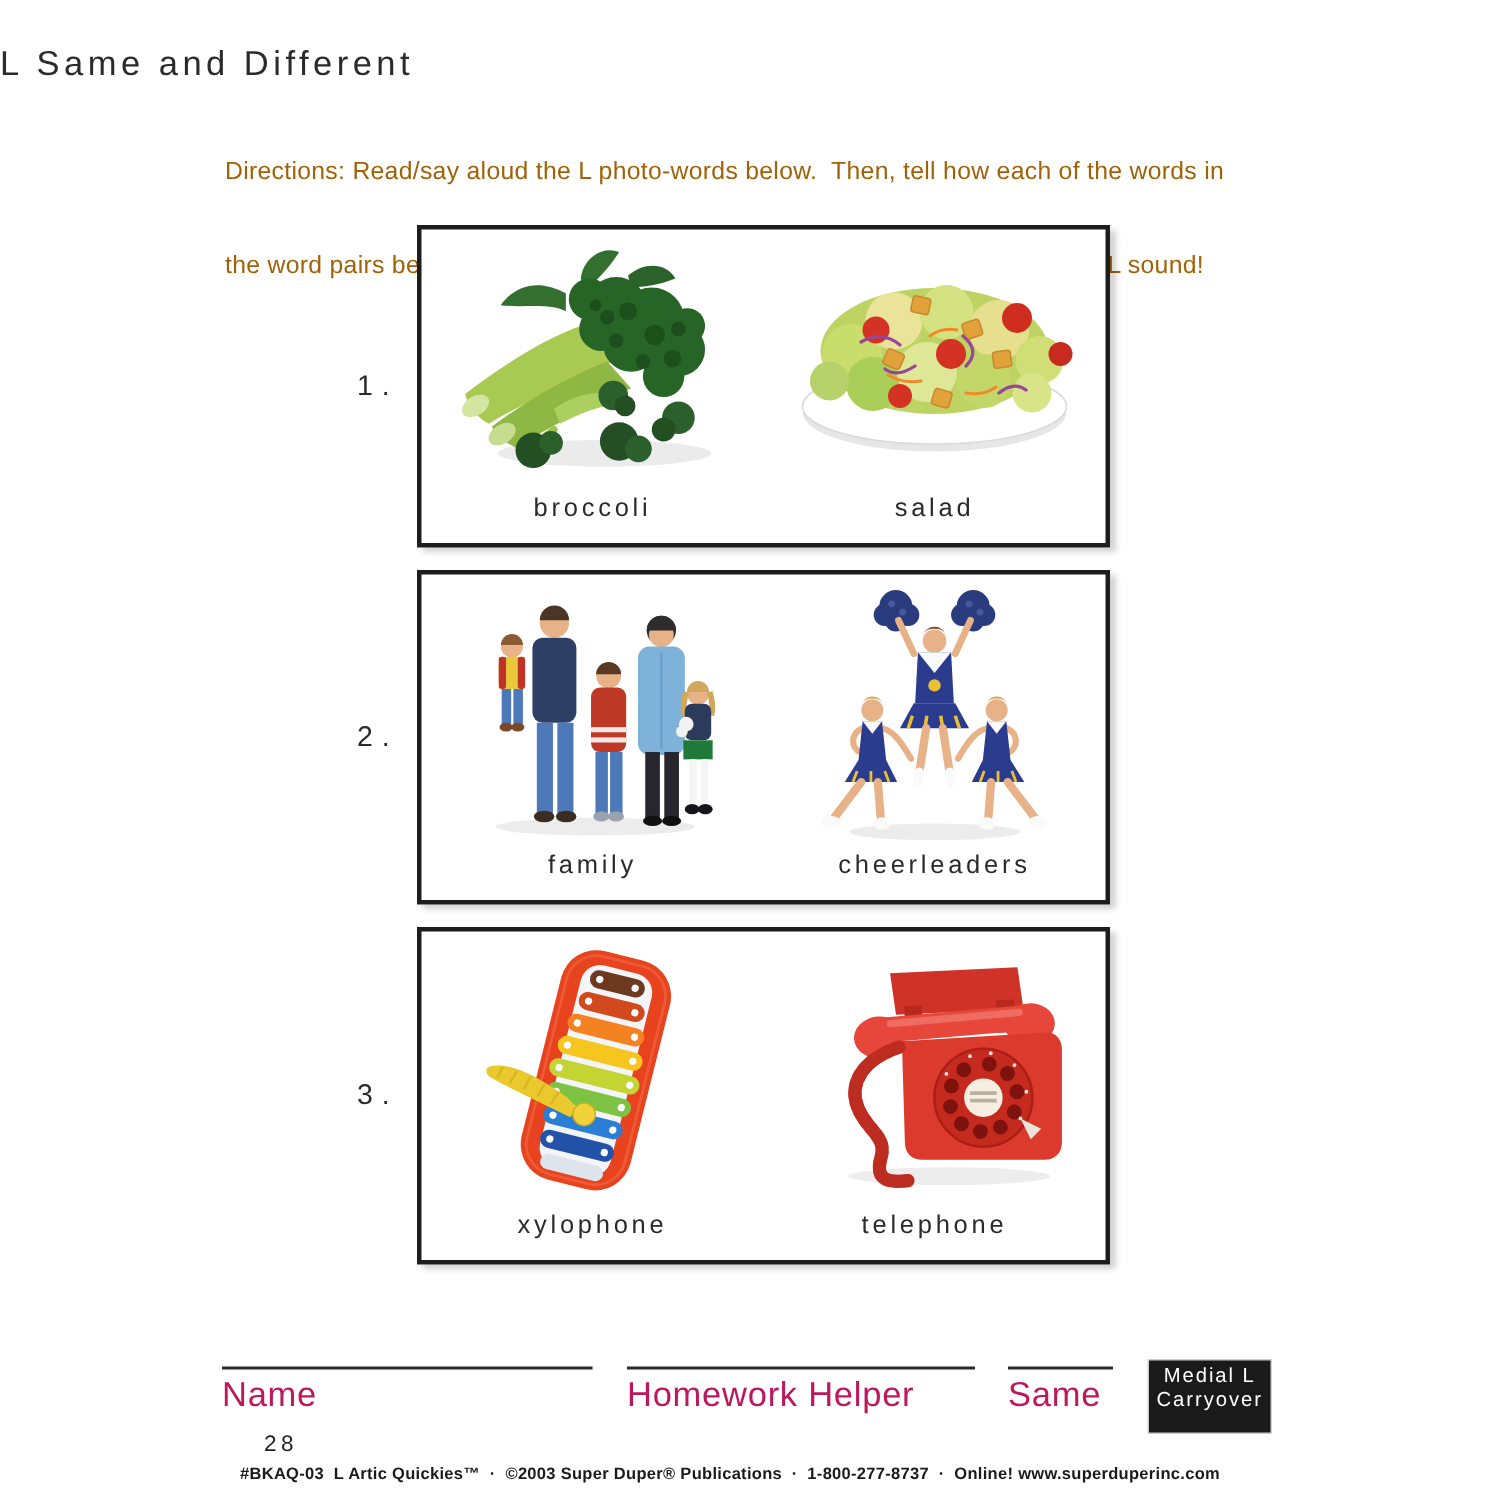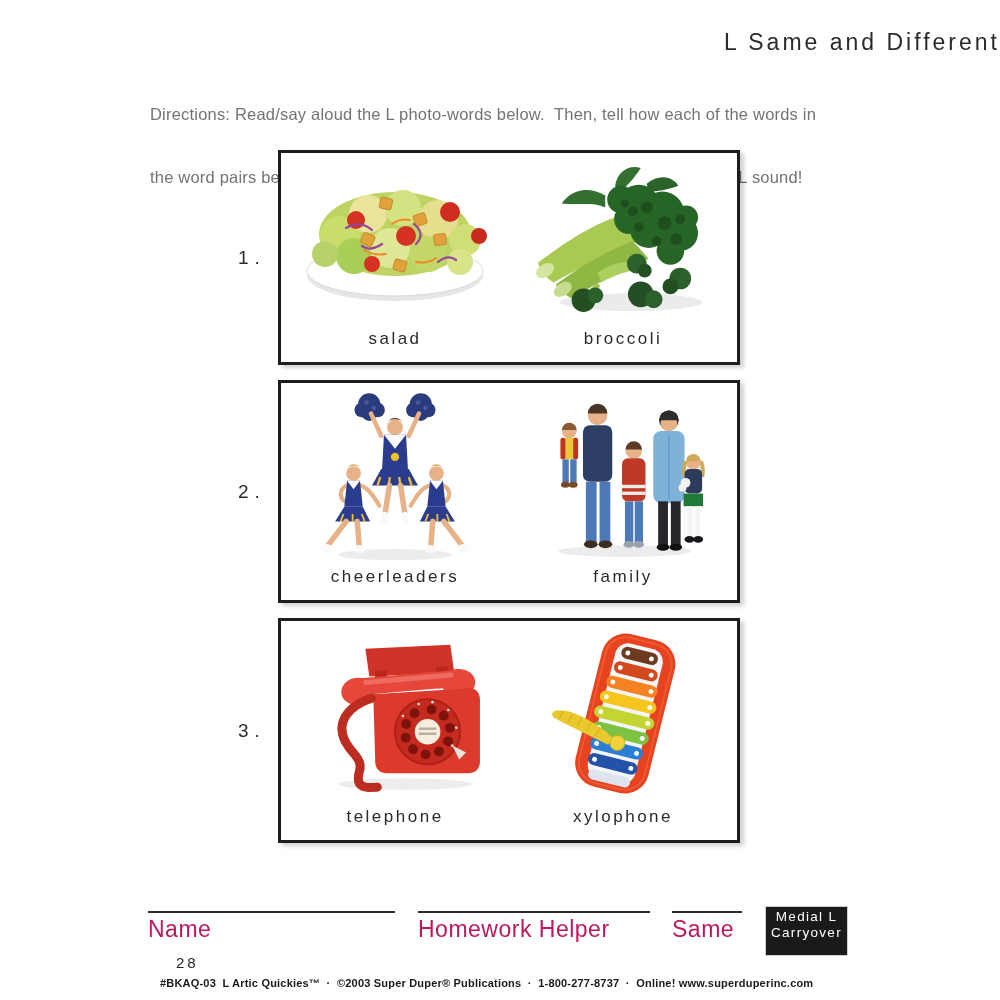--- a/index.html
+++ b/index.html
@@ -7,29 +7,29 @@
   .page {
     position:relative;
     width:1000px; height:1000px;
     background:#ffffff;
     font-family:"Liberation Sans", sans-serif;
     color:#231f20;
     overflow:hidden;
   }
   .page-title {
     position:absolute; top:29px; left:0; width:100%;
-    text-align:right;
+    text-align:left;
     font-size:23px; font-weight:400; letter-spacing:3px;
     color:#2b2b2b;
   }
   .directions {
     position:absolute; top:62px; left:150px; width:720px;
     font-size:16.5px; line-height:21px; letter-spacing:0.2px;
     white-space:pre-wrap;
-    color:#737373;
+    color:#a16207;
   }
   
   .pair-row { position:absolute; left:0; width:100%; }
   .row-1 { top:150px; height:215px; }
   .row-2 { top:380px; height:223px; }
   .row-3 { top:618px; height:225px; }
   .pair-number {
     position:absolute; left:238px; top:50%; transform:translateY(-50%);
     font-size:19px; letter-spacing:6px; color:#2b2b2b;
   }
@@ -90,20 +90,66 @@
   <h1 class="page-title">L Same and Different</h1>
 
   <div class="directions">
     <div>Directions: Read/say aloud the L photo-words below.  Then, tell how each of the words in</div>
     <div>the word pairs below are the same and how they are different.  Use your good L sound!</div>
   </div>
 
   <div class="pair-row row-1">
     <div class="pair-number">1.</div>
     <div class="pair-box">
+      <div class="pair-cell">
+        <div class="photo-wrap">
+          <svg width="205" height="156" viewBox="0 0 205 158">
+            <ellipse cx="110" cy="142" rx="72" ry="9" fill="#e3e3e3" opacity="0.7"></ellipse>
+            <path d="M16 102 C40 84 66 66 94 56 L116 80 C86 94 52 110 32 122 C24 118 18 110 16 102 Z" fill="#a9ca52"></path>
+            <path d="M34 124 C58 106 86 90 112 80 L128 98 C100 110 70 126 50 138 C42 134 37 130 34 124 Z" fill="#8fb743"></path>
+            <ellipse cx="23" cy="110" rx="10" ry="6.5" transform="rotate(-32 23 110)" fill="#d3e5a0"></ellipse>
+            <ellipse cx="41" cy="129" rx="10" ry="6.5" transform="rotate(-32 41 129)" fill="#c6dc8f"></ellipse>
+            <path d="M84 34 C66 24 50 28 40 42 C56 44 72 40 84 46 Z" fill="#33702f"></path>
+            <path d="M94 24 C96 10 108 2 120 6 C114 16 104 26 98 32 Z" fill="#33702f"></path>
+            <path d="M126 22 C138 12 152 14 158 24 C148 28 136 30 128 30 Z" fill="#2c632a"></path>
+            <g fill="#276527">
+              <circle cx="118" cy="44" r="21"></circle>
+                <circle cx="142" cy="52" r="22"></circle>
+                <circle cx="160" cy="72" r="18"></circle>
+              <circle cx="100" cy="38" r="14"></circle>
+                <circle cx="128" cy="68" r="19"></circle>
+                <circle cx="150" cy="90" r="14"></circle>
+              <circle cx="108" cy="58" r="15"></circle>
+                <circle cx="166" cy="56" r="12"></circle>
+            </g>
+            <g fill="#1b4c1b" opacity="0.85">
+              <circle cx="126" cy="46" r="6"></circle>
+                <circle cx="144" cy="62" r="7"></circle>
+                <circle cx="112" cy="50" r="5"></circle>
+              <circle cx="156" cy="78" r="6"></circle>
+                <circle cx="136" cy="80" r="5"></circle>
+                <circle cx="160" cy="58" r="5"></circle>
+              <circle cx="118" cy="66" r="5"></circle>
+                <circle cx="104" cy="42" r="4"></circle>
+            </g>
+            <path d="M76 112 C88 104 100 100 110 102 L112 110 C100 112 88 118 80 122 Z" fill="#abd05f"></path>
+            <circle cx="116" cy="103" r="10" fill="#2b5f2b"></circle>
+              <circle cx="124" cy="110" r="7" fill="#234f23"></circle>
+            <path d="M66 134 l10 -8" stroke="#9dc24e" stroke-width="5" stroke-linecap="round"></path>
+            <circle cx="62" cy="140" r="12" fill="#234f23"></circle>
+              <circle cx="74" cy="135" r="8" fill="#2b5f2b"></circle>
+            <path d="M116 126 l-6 8" stroke="#9dc24e" stroke-width="5" stroke-linecap="round"></path>
+            <circle cx="120" cy="134" r="13" fill="#244f24"></circle>
+              <circle cx="133" cy="139" r="9" fill="#2b5f2b"></circle>
+            <circle cx="160" cy="118" r="11" fill="#2b5f2b"></circle>
+              <circle cx="150" cy="126" r="8" fill="#234f23"></circle>
+          </svg>
+        </div>
+        <div class="pair-label">broccoli</div>
+      </div>
       <div class="pair-cell">
         <div class="photo-wrap">
           <svg width="195" height="132" viewBox="0 0 195 132">
             <ellipse cx="97" cy="101" rx="88" ry="26" fill="#ffffff"></ellipse>
             <path d="M9 101 A88 26 0 0 0 185 101" fill="#e6e6e6"></path>
             <ellipse cx="97" cy="97" rx="88" ry="25" fill="#ffffff"></ellipse>
             <ellipse cx="97" cy="97" rx="88" ry="25" fill="none" stroke="#d9d9d9"></ellipse>
             <ellipse cx="97" cy="60" rx="76" ry="42" fill="#bdd465"></ellipse>
             <circle cx="42" cy="62" r="20" fill="#c8dd6b"></circle>
               <circle cx="70" cy="40" r="19" fill="#e9e49a"></circle>
@@ -135,72 +181,85 @@
             </g>
             <g fill="none" stroke="#ef8a2a" stroke-width="2" stroke-linecap="round">
               <path d="M66 76 q10 6 22 4"></path>
                 <path d="M118 88 q12 2 20 -4"></path>
                 <path d="M94 50 q8 -6 18 -4"></path>
             </g>
           </svg>
         </div>
         <div class="pair-label">salad</div>
       </div>
-      <div class="pair-cell">
-        <div class="photo-wrap">
-          <svg width="205" height="156" viewBox="0 0 205 158">
-            <ellipse cx="110" cy="142" rx="72" ry="9" fill="#e3e3e3" opacity="0.7"></ellipse>
-            <path d="M16 102 C40 84 66 66 94 56 L116 80 C86 94 52 110 32 122 C24 118 18 110 16 102 Z" fill="#a9ca52"></path>
-            <path d="M34 124 C58 106 86 90 112 80 L128 98 C100 110 70 126 50 138 C42 134 37 130 34 124 Z" fill="#8fb743"></path>
-            <ellipse cx="23" cy="110" rx="10" ry="6.5" transform="rotate(-32 23 110)" fill="#d3e5a0"></ellipse>
-            <ellipse cx="41" cy="129" rx="10" ry="6.5" transform="rotate(-32 41 129)" fill="#c6dc8f"></ellipse>
-            <path d="M84 34 C66 24 50 28 40 42 C56 44 72 40 84 46 Z" fill="#33702f"></path>
-            <path d="M94 24 C96 10 108 2 120 6 C114 16 104 26 98 32 Z" fill="#33702f"></path>
-            <path d="M126 22 C138 12 152 14 158 24 C148 28 136 30 128 30 Z" fill="#2c632a"></path>
-            <g fill="#276527">
-              <circle cx="118" cy="44" r="21"></circle>
-                <circle cx="142" cy="52" r="22"></circle>
-                <circle cx="160" cy="72" r="18"></circle>
-              <circle cx="100" cy="38" r="14"></circle>
-                <circle cx="128" cy="68" r="19"></circle>
-                <circle cx="150" cy="90" r="14"></circle>
-              <circle cx="108" cy="58" r="15"></circle>
-                <circle cx="166" cy="56" r="12"></circle>
-            </g>
-            <g fill="#1b4c1b" opacity="0.85">
-              <circle cx="126" cy="46" r="6"></circle>
-                <circle cx="144" cy="62" r="7"></circle>
-                <circle cx="112" cy="50" r="5"></circle>
-              <circle cx="156" cy="78" r="6"></circle>
-                <circle cx="136" cy="80" r="5"></circle>
-                <circle cx="160" cy="58" r="5"></circle>
-              <circle cx="118" cy="66" r="5"></circle>
-                <circle cx="104" cy="42" r="4"></circle>
-            </g>
-            <path d="M76 112 C88 104 100 100 110 102 L112 110 C100 112 88 118 80 122 Z" fill="#abd05f"></path>
-            <circle cx="116" cy="103" r="10" fill="#2b5f2b"></circle>
-              <circle cx="124" cy="110" r="7" fill="#234f23"></circle>
-            <path d="M66 134 l10 -8" stroke="#9dc24e" stroke-width="5" stroke-linecap="round"></path>
-            <circle cx="62" cy="140" r="12" fill="#234f23"></circle>
-              <circle cx="74" cy="135" r="8" fill="#2b5f2b"></circle>
-            <path d="M116 126 l-6 8" stroke="#9dc24e" stroke-width="5" stroke-linecap="round"></path>
-            <circle cx="120" cy="134" r="13" fill="#244f24"></circle>
-              <circle cx="133" cy="139" r="9" fill="#2b5f2b"></circle>
-            <circle cx="160" cy="118" r="11" fill="#2b5f2b"></circle>
-              <circle cx="150" cy="126" r="8" fill="#234f23"></circle>
-          </svg>
-        </div>
-        <div class="pair-label">broccoli</div>
-      </div>
     </div>
   </div>
 
   <div class="pair-row row-2">
     <div class="pair-number">2.</div>
     <div class="pair-box">
+      <div class="pair-cell">
+        <div class="photo-wrap">
+          <svg width="172" height="168" viewBox="0 0 172 172">
+            <ellipse cx="88" cy="165" rx="68" ry="6" fill="#ececec"></ellipse>
+
+            <circle cx="133" cy="31" r="10" fill="#2d2d2d"></circle>
+            <circle cx="133" cy="34" r="8.5" fill="#e7b287"></circle>
+            <path d="M123 31 a10 10 0 0 1 20 0 Z" fill="#2d2d2d"></path>
+            <rect x="117" y="42" width="32" height="74" rx="8" fill="#7fb2d9"></rect>
+            <path d="M133 46 L133 112" stroke="#6a9cc4" stroke-width="1.5"></path>
+            <rect x="122" y="114" width="10" height="46" fill="#26262c"></rect>
+            <rect x="135" y="114" width="10" height="46" fill="#26262c"></rect>
+            <ellipse cx="127" cy="161" rx="6.5" ry="3.5" fill="#111111"></ellipse>
+            <ellipse cx="140" cy="161" rx="6.5" ry="3.5" fill="#111111"></ellipse>
+
+            <circle cx="60" cy="26" r="10" fill="#e7b287"></circle>
+            <path d="M50 24 a10 10 0 0 1 20 0 Z" fill="#4a3526"></path>
+            <rect x="45" y="36" width="30" height="58" rx="7" fill="#2e3f66"></rect>
+            <rect x="48" y="94" width="11" height="62" fill="#4d79b8"></rect>
+            <rect x="62" y="94" width="11" height="62" fill="#4d79b8"></rect>
+            <ellipse cx="53" cy="158" rx="7" ry="4" fill="#3a2d22"></ellipse>
+            <ellipse cx="68" cy="158" rx="7" ry="4" fill="#3a2d22"></ellipse>
+
+            <circle cx="31" cy="42" r="7.5" fill="#e7b287"></circle>
+            <path d="M23.5 41 a7.5 7.5 0 0 1 15 0 Z" fill="#8a5a33"></path>
+            <rect x="22" y="49" width="18" height="22" rx="5" fill="#e9c83b"></rect>
+            <rect x="22" y="49" width="5" height="22" rx="2" fill="#bf3425"></rect>
+            <rect x="35" y="49" width="5" height="22" rx="2" fill="#bf3425"></rect>
+            <rect x="24" y="71" width="6.5" height="24" fill="#4d79b8"></rect>
+            <rect x="32" y="71" width="6.5" height="24" fill="#4d79b8"></rect>
+            <ellipse cx="27" cy="97" rx="4.5" ry="3" fill="#7a4a28"></ellipse>
+            <ellipse cx="35" cy="97" rx="4.5" ry="3" fill="#7a4a28"></ellipse>
+
+            <circle cx="97" cy="62" r="8.5" fill="#e7b287"></circle>
+            <path d="M88.5 61 a8.5 8.5 0 0 1 17 0 Z" fill="#5a3a24"></path>
+            <rect x="85" y="70" width="24" height="44" rx="6" fill="#bf3a26"></rect>
+            <rect x="85" y="97" width="24" height="3.5" fill="#f2f2f2" opacity="0.95"></rect>
+            <rect x="85" y="104" width="24" height="3.5" fill="#f2f2f2" opacity="0.95"></rect>
+            <rect x="88" y="114" width="8.5" height="42" fill="#4d79b8"></rect>
+            <rect x="98" y="114" width="8.5" height="42" fill="#4d79b8"></rect>
+            <ellipse cx="92" cy="158" rx="5.5" ry="3.5" fill="#9aa2ad"></ellipse>
+            <ellipse cx="102" cy="158" rx="5.5" ry="3.5" fill="#9aa2ad"></ellipse>
+
+            <circle cx="158" cy="74" r="7.5" fill="#e7b287"></circle>
+            <path d="M150.5 73 a7.5 7.5 0 0 1 15 0 Z" fill="#cfa85b"></path>
+            <path d="M150 73 q-3 10 -1 16" stroke="#cfa85b" stroke-width="4" fill="none"></path>
+            <path d="M166 73 q3 10 1 16" stroke="#cfa85b" stroke-width="4" fill="none"></path>
+            <rect x="149" y="81" width="18" height="25" rx="5" fill="#2c3a5c"></rect>
+            <circle cx="150" cy="95" r="5" fill="#f2f2f2"></circle>
+            <circle cx="147" cy="100" r="4" fill="#f2f2f2"></circle>
+            <rect x="148" y="106" width="20" height="13" fill="#1f7a3a"></rect>
+            <rect x="152" y="119" width="5" height="32" fill="#f4f4f4"></rect>
+            <rect x="160" y="119" width="5" height="32" fill="#f4f4f4"></rect>
+            <ellipse cx="154" cy="153" rx="5" ry="3.5" fill="#15151a"></ellipse>
+            <ellipse cx="163" cy="153" rx="5" ry="3.5" fill="#15151a"></ellipse>
+          </svg>
+        </div>
+        <div class="pair-label">family</div>
+      </div>
       <div class="pair-cell">
         <div class="photo-wrap">
           <svg width="158" height="175" viewBox="0 0 170 190">
             <ellipse cx="85" cy="183" rx="62" ry="6" fill="#ececec"></ellipse>
 
             <g fill="#2a3b7e">
               <circle cx="57" cy="20" r="12"></circle>
                 <circle cx="49" cy="26" r="8"></circle>
                 <circle cx="66" cy="26" r="8"></circle>
                 <circle cx="57" cy="30" r="8"></circle>
@@ -264,130 +323,26 @@
                 <path d="M144 147 l-3 -8"></path>
             </g>
             <path d="M126 147 L124 172" stroke="#e7b287" stroke-width="6" stroke-linecap="round"></path>
             <path d="M138 147 L157 172" stroke="#e7b287" stroke-width="6" stroke-linecap="round"></path>
             <ellipse cx="123" cy="177" rx="6" ry="4.5" fill="#fafafa"></ellipse>
             <ellipse cx="160" cy="176" rx="7" ry="4.5" fill="#fafafa"></ellipse>
           </svg>
         </div>
         <div class="pair-label">cheerleaders</div>
       </div>
-      <div class="pair-cell">
-        <div class="photo-wrap">
-          <svg width="172" height="168" viewBox="0 0 172 172">
-            <ellipse cx="88" cy="165" rx="68" ry="6" fill="#ececec"></ellipse>
-
-            <circle cx="133" cy="31" r="10" fill="#2d2d2d"></circle>
-            <circle cx="133" cy="34" r="8.5" fill="#e7b287"></circle>
-            <path d="M123 31 a10 10 0 0 1 20 0 Z" fill="#2d2d2d"></path>
-            <rect x="117" y="42" width="32" height="74" rx="8" fill="#7fb2d9"></rect>
-            <path d="M133 46 L133 112" stroke="#6a9cc4" stroke-width="1.5"></path>
-            <rect x="122" y="114" width="10" height="46" fill="#26262c"></rect>
-            <rect x="135" y="114" width="10" height="46" fill="#26262c"></rect>
-            <ellipse cx="127" cy="161" rx="6.5" ry="3.5" fill="#111111"></ellipse>
-            <ellipse cx="140" cy="161" rx="6.5" ry="3.5" fill="#111111"></ellipse>
-
-            <circle cx="60" cy="26" r="10" fill="#e7b287"></circle>
-            <path d="M50 24 a10 10 0 0 1 20 0 Z" fill="#4a3526"></path>
-            <rect x="45" y="36" width="30" height="58" rx="7" fill="#2e3f66"></rect>
-            <rect x="48" y="94" width="11" height="62" fill="#4d79b8"></rect>
-            <rect x="62" y="94" width="11" height="62" fill="#4d79b8"></rect>
-            <ellipse cx="53" cy="158" rx="7" ry="4" fill="#3a2d22"></ellipse>
-            <ellipse cx="68" cy="158" rx="7" ry="4" fill="#3a2d22"></ellipse>
-
-            <circle cx="31" cy="42" r="7.5" fill="#e7b287"></circle>
-            <path d="M23.5 41 a7.5 7.5 0 0 1 15 0 Z" fill="#8a5a33"></path>
-            <rect x="22" y="49" width="18" height="22" rx="5" fill="#e9c83b"></rect>
-            <rect x="22" y="49" width="5" height="22" rx="2" fill="#bf3425"></rect>
-            <rect x="35" y="49" width="5" height="22" rx="2" fill="#bf3425"></rect>
-            <rect x="24" y="71" width="6.5" height="24" fill="#4d79b8"></rect>
-            <rect x="32" y="71" width="6.5" height="24" fill="#4d79b8"></rect>
-            <ellipse cx="27" cy="97" rx="4.5" ry="3" fill="#7a4a28"></ellipse>
-            <ellipse cx="35" cy="97" rx="4.5" ry="3" fill="#7a4a28"></ellipse>
-
-            <circle cx="97" cy="62" r="8.5" fill="#e7b287"></circle>
-            <path d="M88.5 61 a8.5 8.5 0 0 1 17 0 Z" fill="#5a3a24"></path>
-            <rect x="85" y="70" width="24" height="44" rx="6" fill="#bf3a26"></rect>
-            <rect x="85" y="97" width="24" height="3.5" fill="#f2f2f2" opacity="0.95"></rect>
-            <rect x="85" y="104" width="24" height="3.5" fill="#f2f2f2" opacity="0.95"></rect>
-            <rect x="88" y="114" width="8.5" height="42" fill="#4d79b8"></rect>
-            <rect x="98" y="114" width="8.5" height="42" fill="#4d79b8"></rect>
-            <ellipse cx="92" cy="158" rx="5.5" ry="3.5" fill="#9aa2ad"></ellipse>
-            <ellipse cx="102" cy="158" rx="5.5" ry="3.5" fill="#9aa2ad"></ellipse>
-
-            <circle cx="158" cy="74" r="7.5" fill="#e7b287"></circle>
-            <path d="M150.5 73 a7.5 7.5 0 0 1 15 0 Z" fill="#cfa85b"></path>
-            <path d="M150 73 q-3 10 -1 16" stroke="#cfa85b" stroke-width="4" fill="none"></path>
-            <path d="M166 73 q3 10 1 16" stroke="#cfa85b" stroke-width="4" fill="none"></path>
-            <rect x="149" y="81" width="18" height="25" rx="5" fill="#2c3a5c"></rect>
-            <circle cx="150" cy="95" r="5" fill="#f2f2f2"></circle>
-            <circle cx="147" cy="100" r="4" fill="#f2f2f2"></circle>
-            <rect x="148" y="106" width="20" height="13" fill="#1f7a3a"></rect>
-            <rect x="152" y="119" width="5" height="32" fill="#f4f4f4"></rect>
-            <rect x="160" y="119" width="5" height="32" fill="#f4f4f4"></rect>
-            <ellipse cx="154" cy="153" rx="5" ry="3.5" fill="#15151a"></ellipse>
-            <ellipse cx="163" cy="153" rx="5" ry="3.5" fill="#15151a"></ellipse>
-          </svg>
-        </div>
-        <div class="pair-label">family</div>
-      </div>
     </div>
   </div>
 
   <div class="pair-row row-3">
     <div class="pair-number">3.</div>
     <div class="pair-box">
-      <div class="pair-cell">
-        <div class="photo-wrap">
-          <svg width="188" height="160" viewBox="0 0 188 162">
-            <ellipse cx="104" cy="153" rx="68" ry="6" fill="#ededed"></ellipse>
-            <path d="M64 16 L150 12 L154 40 L68 44 Z" fill="#cf3226"></path>
-            <rect x="74" y="38" width="12" height="22" fill="#b8281d" transform="rotate(-2 80 49)"></rect>
-            <rect x="136" y="34" width="12" height="22" fill="#b8281d" transform="rotate(-2 142 45)"></rect>
-            <g transform="rotate(-5 105 50)">
-              <rect x="52" y="42" width="110" height="17" rx="8.5" fill="#e6473a"></rect>
-              <ellipse cx="56" cy="55" rx="17" ry="14" fill="#e6473a"></ellipse>
-              <ellipse cx="158" cy="55" rx="17" ry="14" fill="#e6473a"></ellipse>
-              <rect x="62" y="44" width="92" height="5" rx="2.5" fill="#f0756a" opacity="0.8"></rect>
-            </g>
-            <path d="M72 62 L170 56 C176 56 180 61 180 67 L180 130 C180 138 175 142 168 142 L86 142 C78 142 74 137 74 130 Z" fill="#dc3a2c"></path>
-            <circle cx="127" cy="100" r="34" fill="#c52a1e"></circle>
-            <circle cx="127" cy="100" r="33" fill="none" stroke="#a81f15" stroke-width="1.5"></circle>
-            <g fill="#7e120c">
-              <circle cx="131" cy="77.4" r="5"></circle>
-                <circle cx="143.3" cy="83.7" r="5"></circle>
-                <circle cx="149.7" cy="96" r="5"></circle>
-              <circle cx="147.8" cy="109.7" r="5"></circle>
-                <circle cx="138.5" cy="119.9" r="5"></circle>
-                <circle cx="125" cy="122.9" r="5"></circle>
-              <circle cx="112.2" cy="117.6" r="5"></circle>
-                <circle cx="104.8" cy="106" r="5"></circle>
-                <circle cx="105.4" cy="92.1" r="5"></circle>
-              <circle cx="113.8" cy="81.2" r="5"></circle>
-            </g>
-            <g fill="#ffffff" opacity="0.85">
-              <circle cx="132" cy="70" r="1.3"></circle>
-                <circle cx="148" cy="78" r="1.3"></circle>
-                <circle cx="156" cy="96" r="1.3"></circle>
-              <circle cx="152" cy="114" r="1.3"></circle>
-                <circle cx="118" cy="72" r="1.3"></circle>
-                <circle cx="102" cy="84" r="1.3"></circle>
-            </g>
-            <circle cx="127" cy="100" r="13" fill="#f6efe1"></circle>
-            <path d="M118 97 h18 M118 102 h18" stroke="#b9b0a0" stroke-width="2.5"></path>
-            <path d="M152 114 l14 7 -7 7 Z" fill="#e8e4da"></path>
-            <path d="M70 66 C46 74 36 90 42 106 C48 122 62 126 58 140 C54 154 60 158 76 156" fill="none" stroke="#d33529" stroke-width="9" stroke-linecap="round"></path>
-            <path d="M70 66 C46 74 36 90 42 106 C48 122 62 126 58 140 C54 154 60 158 76 156" fill="none" stroke="#a8231a" stroke-width="9" stroke-linecap="round" stroke-dasharray="2.5 4" opacity="0.5"></path>
-          </svg>
-        </div>
-        <div class="pair-label">telephone</div>
-      </div>
       <div class="pair-cell">
         <div class="photo-wrap">
           <svg width="152" height="172" viewBox="0 0 160 184">
             <g transform="translate(0 4) rotate(14 80 90)">
               <rect x="42" y="4" width="80" height="168" rx="26" fill="#e8431f"></rect>
               <rect x="46" y="8" width="72" height="160" rx="22" fill="none" stroke="#f06a42" stroke-width="2" opacity="0.6"></rect>
               <rect x="56" y="14" width="52" height="148" rx="14" fill="#f3f5f8"></rect>
               <rect x="62" y="18" width="40" height="13" rx="6.5" fill="#6d3a20"></rect>
               <rect x="58" y="35" width="48" height="13" rx="6.5" fill="#d2491d"></rect>
               <rect x="54" y="52" width="56" height="13" rx="6.5" fill="#f58220"></rect>
@@ -422,20 +377,65 @@
                 <path d="M26 93 l-5 9"></path>
                 <path d="M36 97 l-5 9"></path>
                 <path d="M46 102 l-5 9"></path>
                 <path d="M56 108 l-6 9"></path>
             </g>
             <circle cx="74" cy="124" r="8" fill="#f0d23a" stroke="#d4ae1d"></circle>
           </svg>
         </div>
         <div class="pair-label">xylophone</div>
       </div>
+      <div class="pair-cell">
+        <div class="photo-wrap">
+          <svg width="188" height="160" viewBox="0 0 188 162">
+            <ellipse cx="104" cy="153" rx="68" ry="6" fill="#ededed"></ellipse>
+            <path d="M64 16 L150 12 L154 40 L68 44 Z" fill="#cf3226"></path>
+            <rect x="74" y="38" width="12" height="22" fill="#b8281d" transform="rotate(-2 80 49)"></rect>
+            <rect x="136" y="34" width="12" height="22" fill="#b8281d" transform="rotate(-2 142 45)"></rect>
+            <g transform="rotate(-5 105 50)">
+              <rect x="52" y="42" width="110" height="17" rx="8.5" fill="#e6473a"></rect>
+              <ellipse cx="56" cy="55" rx="17" ry="14" fill="#e6473a"></ellipse>
+              <ellipse cx="158" cy="55" rx="17" ry="14" fill="#e6473a"></ellipse>
+              <rect x="62" y="44" width="92" height="5" rx="2.5" fill="#f0756a" opacity="0.8"></rect>
+            </g>
+            <path d="M72 62 L170 56 C176 56 180 61 180 67 L180 130 C180 138 175 142 168 142 L86 142 C78 142 74 137 74 130 Z" fill="#dc3a2c"></path>
+            <circle cx="127" cy="100" r="34" fill="#c52a1e"></circle>
+            <circle cx="127" cy="100" r="33" fill="none" stroke="#a81f15" stroke-width="1.5"></circle>
+            <g fill="#7e120c">
+              <circle cx="131" cy="77.4" r="5"></circle>
+                <circle cx="143.3" cy="83.7" r="5"></circle>
+                <circle cx="149.7" cy="96" r="5"></circle>
+              <circle cx="147.8" cy="109.7" r="5"></circle>
+                <circle cx="138.5" cy="119.9" r="5"></circle>
+                <circle cx="125" cy="122.9" r="5"></circle>
+              <circle cx="112.2" cy="117.6" r="5"></circle>
+                <circle cx="104.8" cy="106" r="5"></circle>
+                <circle cx="105.4" cy="92.1" r="5"></circle>
+              <circle cx="113.8" cy="81.2" r="5"></circle>
+            </g>
+            <g fill="#ffffff" opacity="0.85">
+              <circle cx="132" cy="70" r="1.3"></circle>
+                <circle cx="148" cy="78" r="1.3"></circle>
+                <circle cx="156" cy="96" r="1.3"></circle>
+              <circle cx="152" cy="114" r="1.3"></circle>
+                <circle cx="118" cy="72" r="1.3"></circle>
+                <circle cx="102" cy="84" r="1.3"></circle>
+            </g>
+            <circle cx="127" cy="100" r="13" fill="#f6efe1"></circle>
+            <path d="M118 97 h18 M118 102 h18" stroke="#b9b0a0" stroke-width="2.5"></path>
+            <path d="M152 114 l14 7 -7 7 Z" fill="#e8e4da"></path>
+            <path d="M70 66 C46 74 36 90 42 106 C48 122 62 126 58 140 C54 154 60 158 76 156" fill="none" stroke="#d33529" stroke-width="9" stroke-linecap="round"></path>
+            <path d="M70 66 C46 74 36 90 42 106 C48 122 62 126 58 140 C54 154 60 158 76 156" fill="none" stroke="#a8231a" stroke-width="9" stroke-linecap="round" stroke-dasharray="2.5 4" opacity="0.5"></path>
+          </svg>
+        </div>
+        <div class="pair-label">telephone</div>
+      </div>
     </div>
   </div>
 
   <div class="sig-line line-name"></div>
   <div class="sig-line line-helper"></div>
   <div class="sig-line line-date"></div>
 
   <div class="sig-label label-name">Name</div>
   <div class="sig-label label-helper">Homework Helper</div>
   <div class="sig-label label-date">Same</div>

